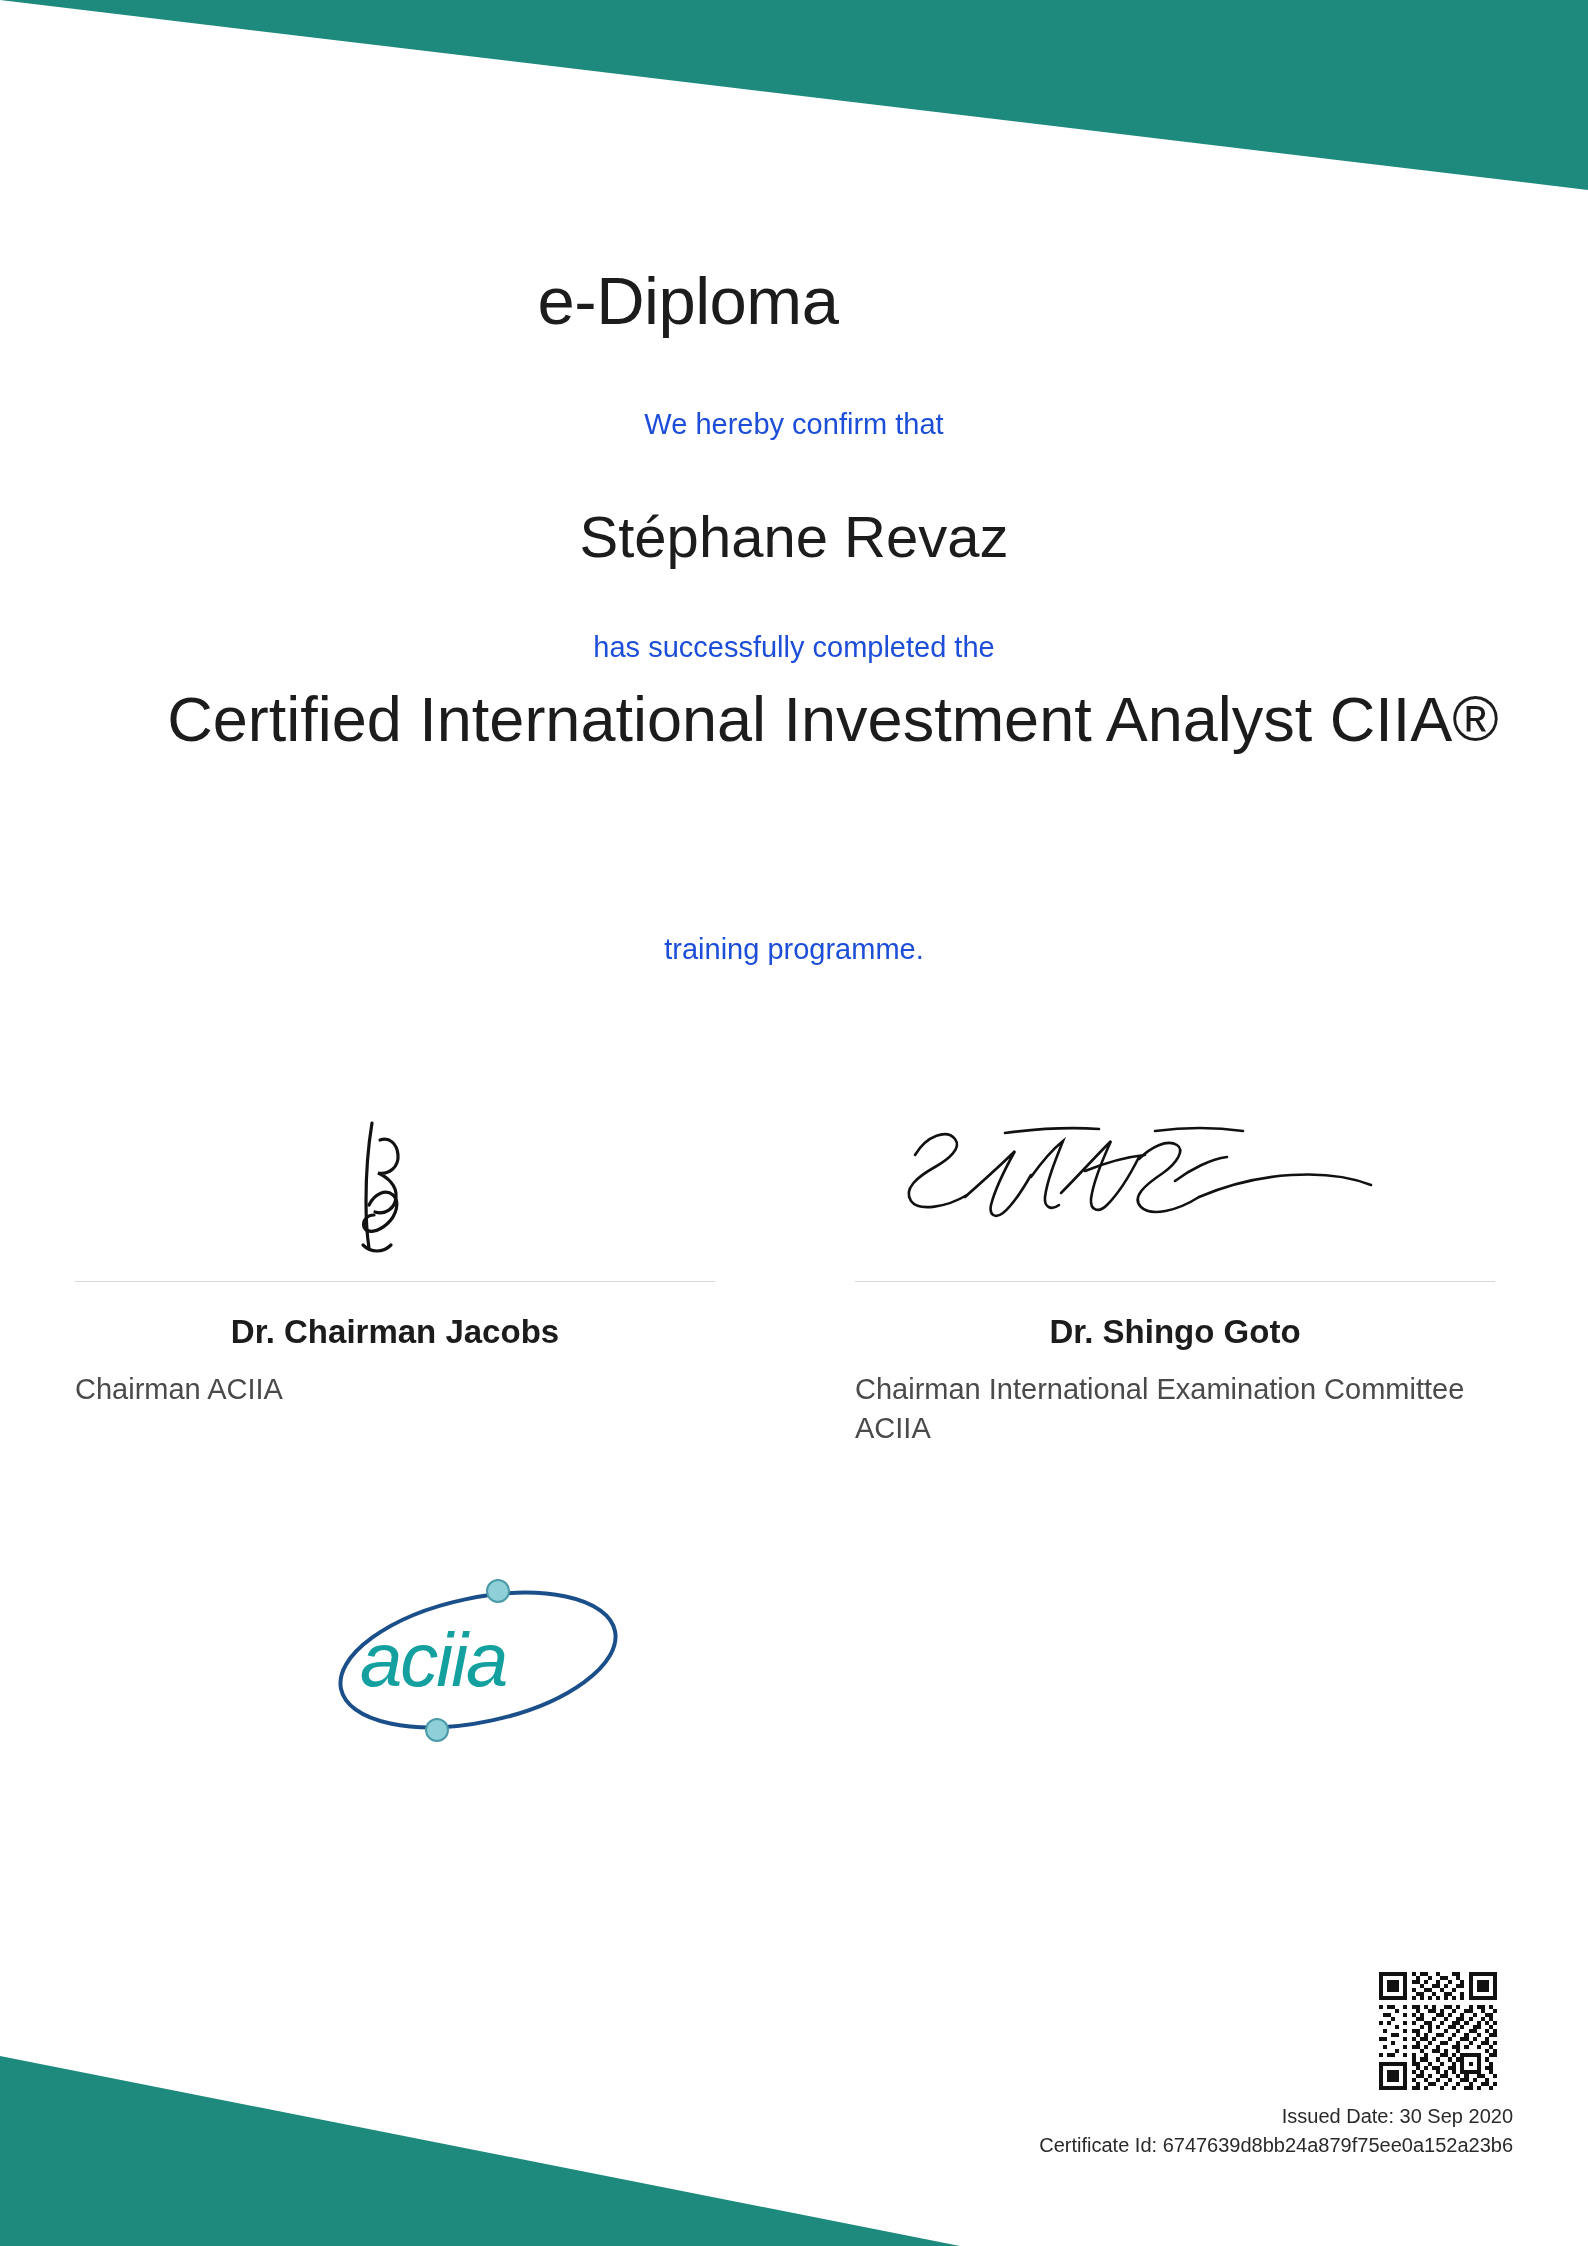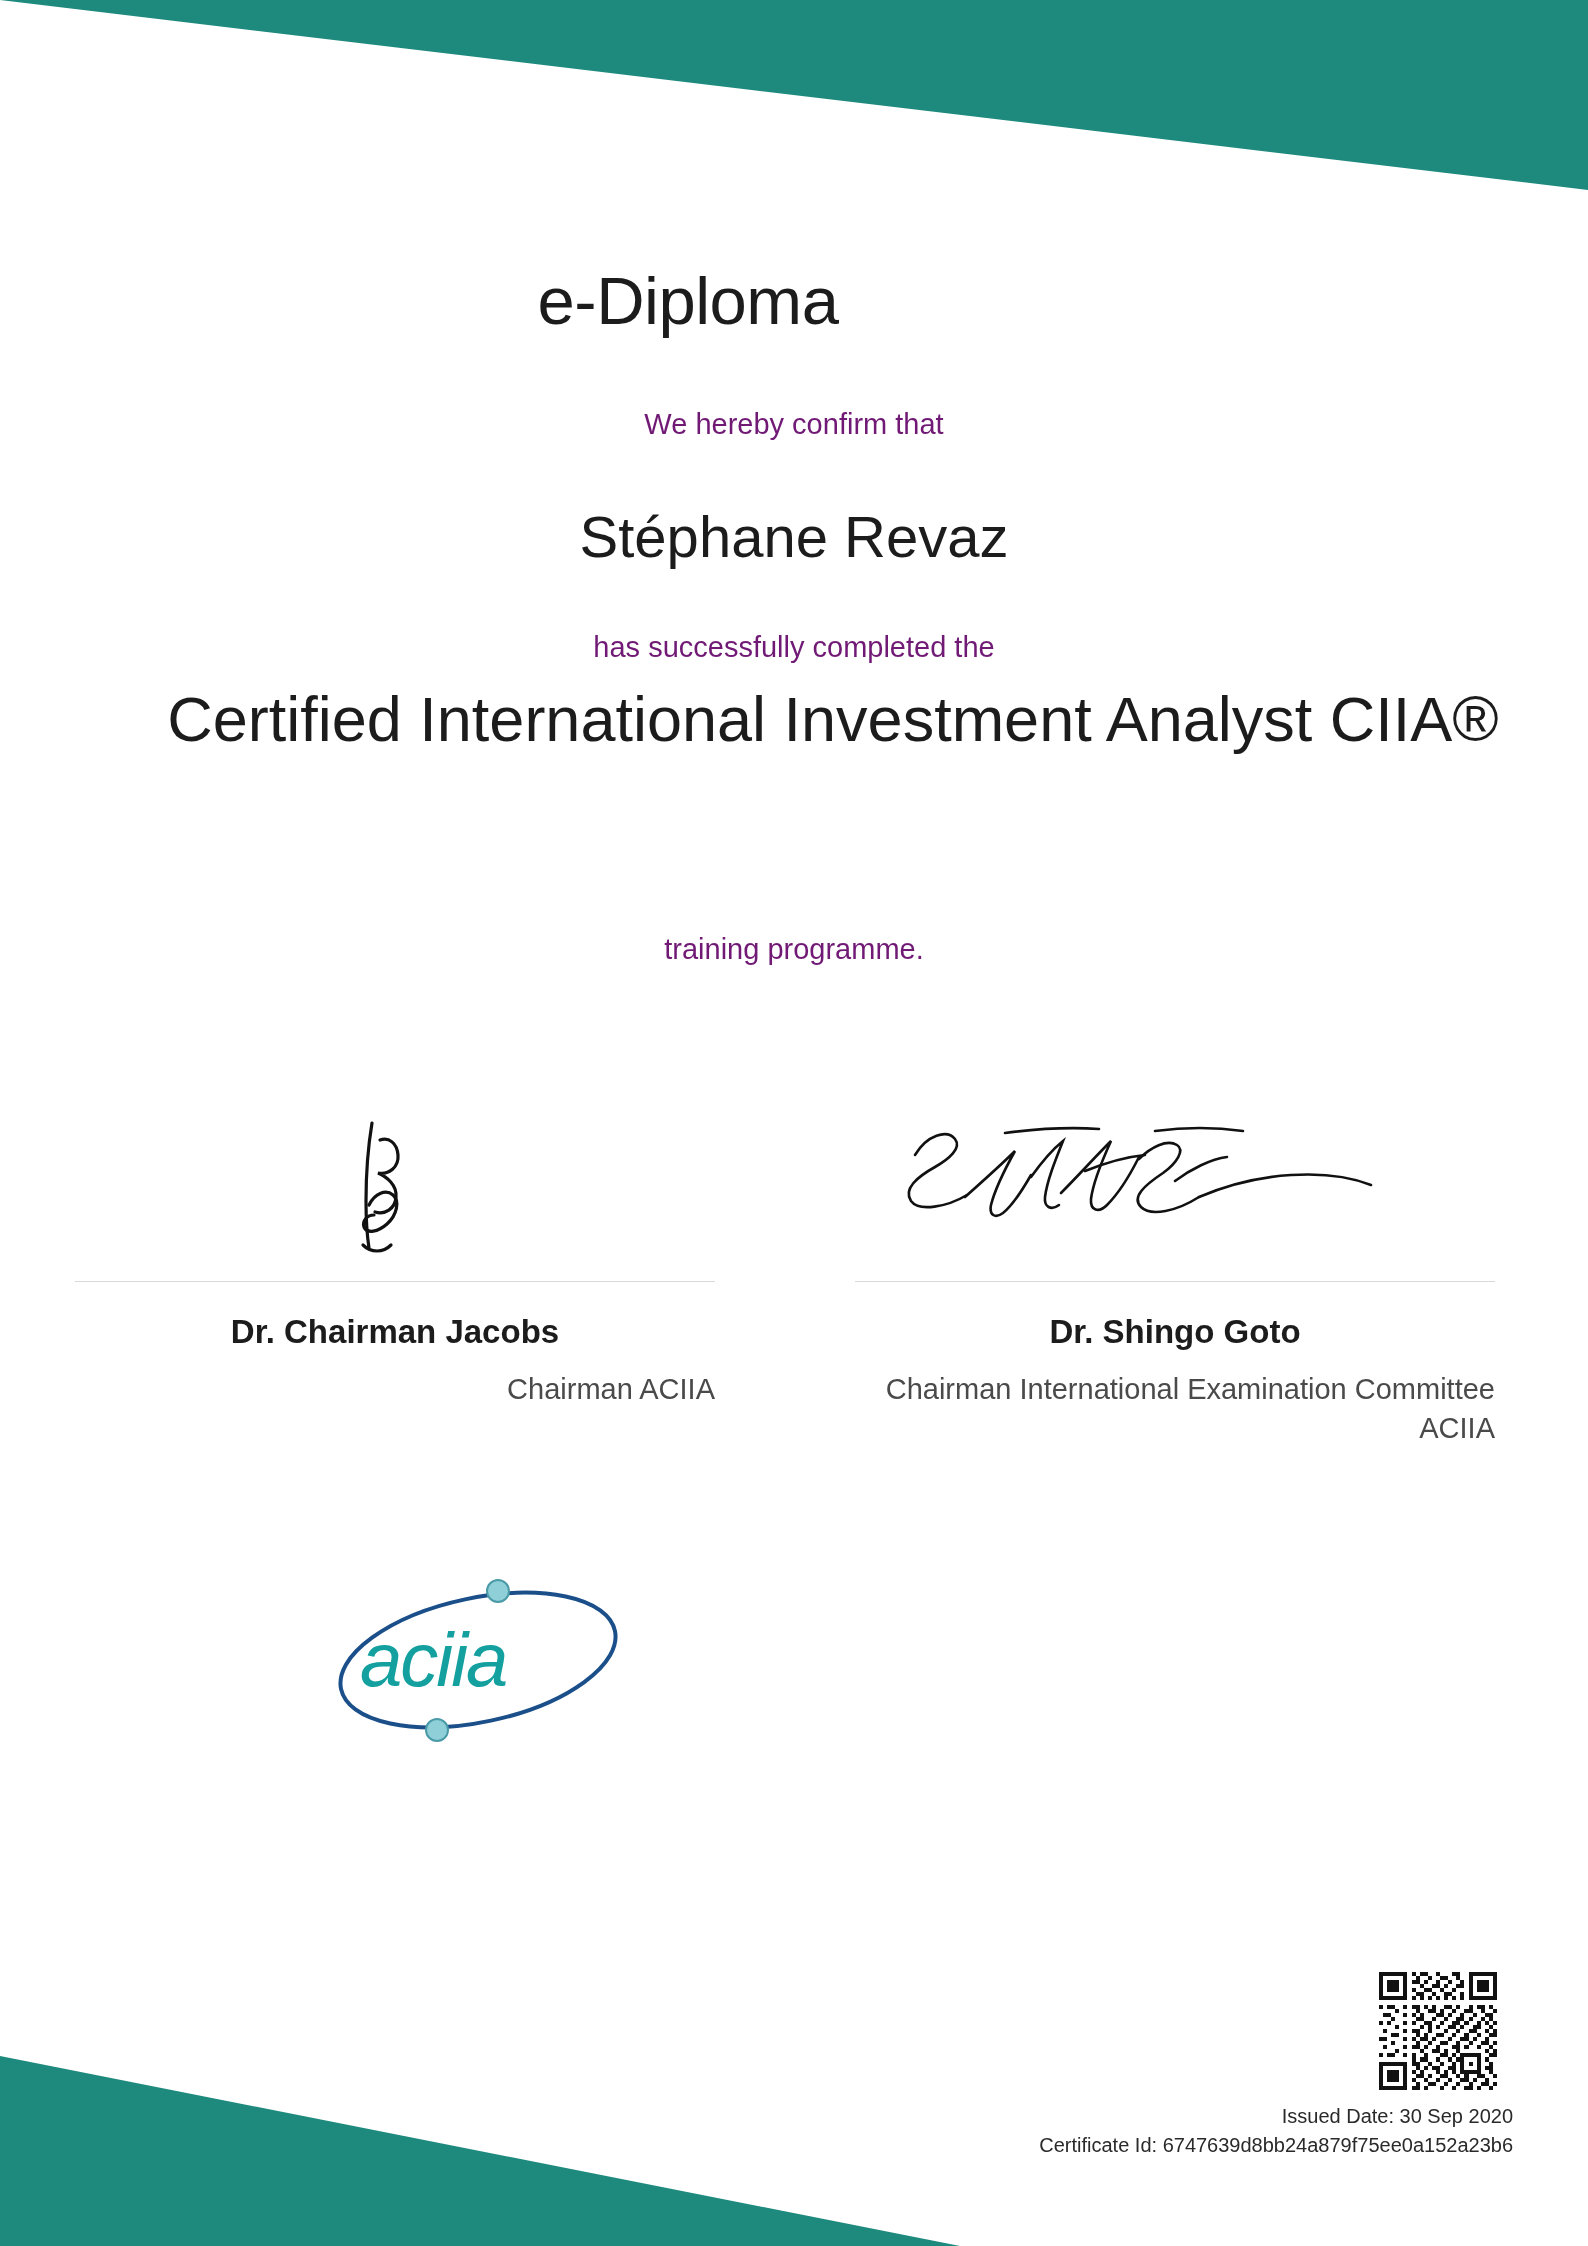--- a/index.html
+++ b/index.html
@@ -59,21 +59,21 @@
     letter-spacing: -0.5px;
     color: #1c1c1c;
   }
 
   .line-small {
     position: absolute;
     left: 0;
     width: 1588px;
     text-align: center;
     font-size: 29px;
-    color: #701a75;
+    color: #1d4ed8;
   }
   .confirm-line { top: 408px; }
   .completed-line { top: 631px; }
   .programme-line { top: 933px; }
 
   .recipient {
     position: absolute;
     top: 503px;
     left: 0;
     width: 1588px;
@@ -129,21 +129,21 @@
     text-align: center;
     font-size: 33px;
     font-weight: bold;
     color: #1c1c1c;
   }
   .sig-role {
     position: absolute;
     top: 285px;
     left: 0;
     width: 640px;
-    text-align: right;
+    text-align: left;
     font-size: 29px;
     line-height: 1.35;
     color: #4a4a4a;
   }
 
   
   .logo-block {
     position: absolute;
     top: 1560px;
     left: 320px;

